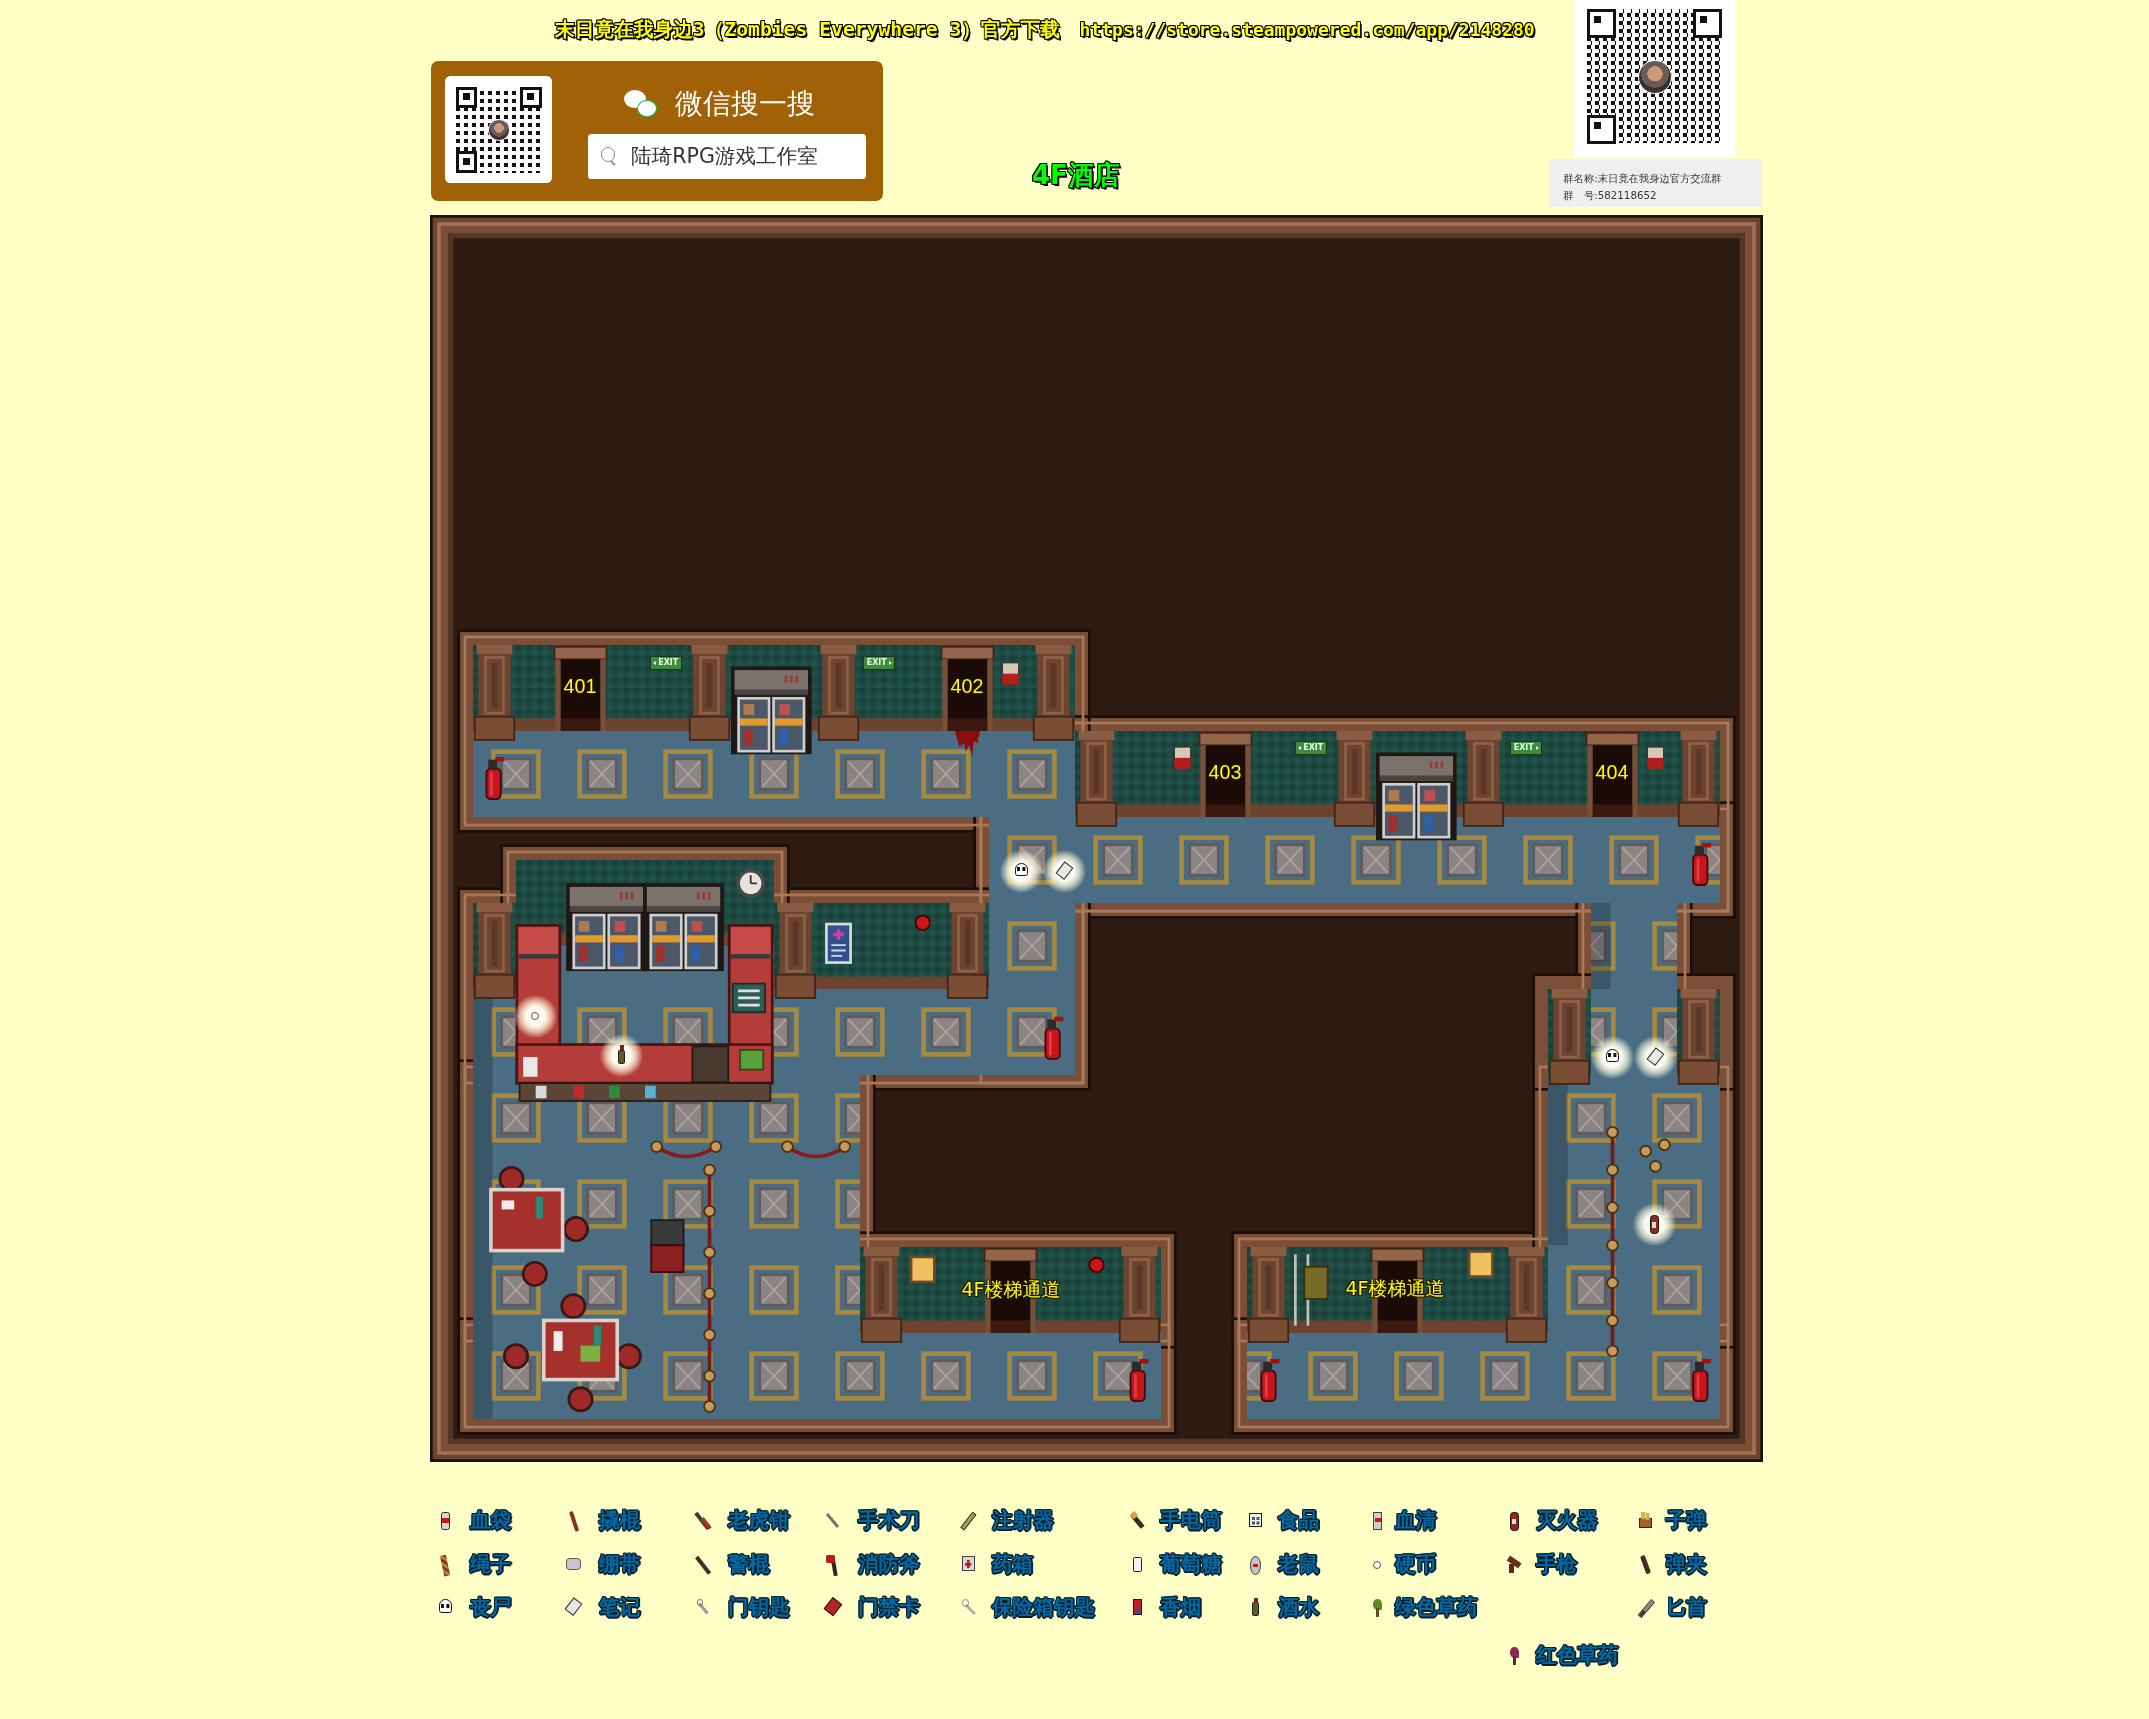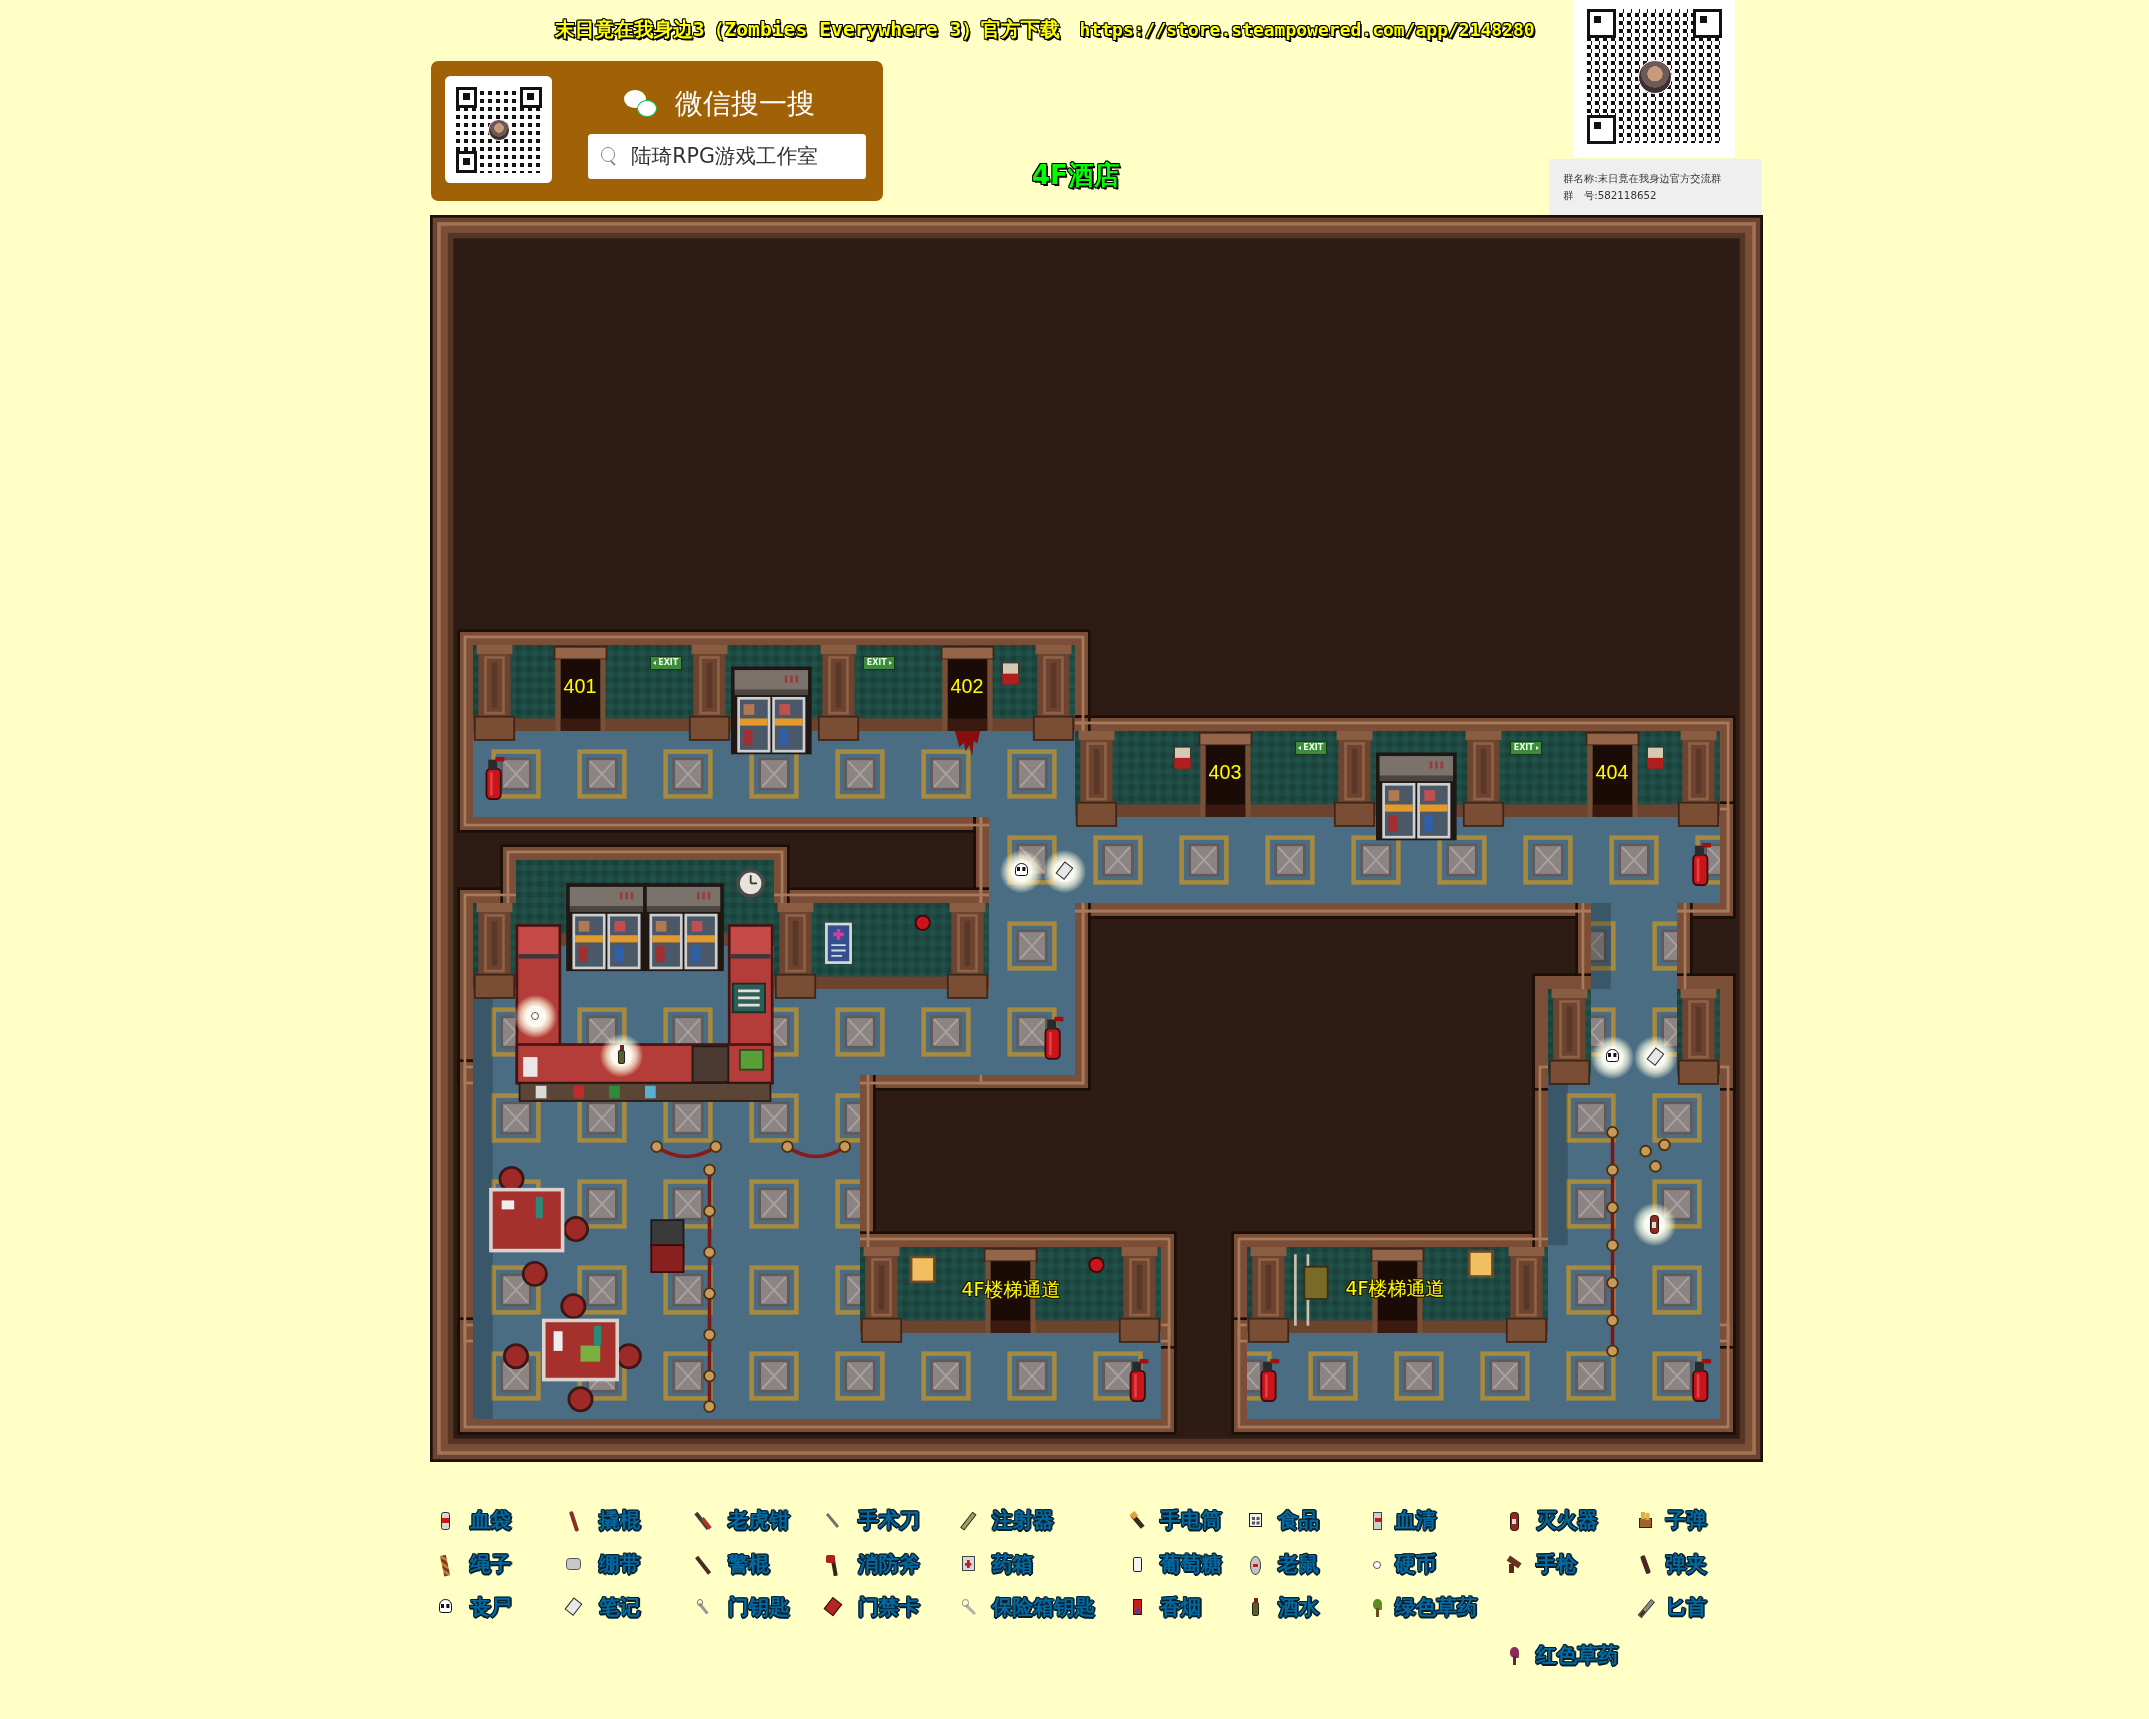--- a/index.html
+++ b/index.html
@@ -26,21 +26,21 @@
   .wx-logo::before{content:"";position:absolute;left:0;top:0;width:21.5px;height:18px;border-radius:50%;background:#fff;}
   .wx-logo::after{content:"";position:absolute;left:12.5px;top:9.9px;width:18px;height:15px;border-radius:50%;background:#fff;border:1.8px solid #07C160;}
   .wx-brand{left:244px;top:27px;font-size:28px;color:#fff;line-height:32px;font-family:"DejaVu Sans",sans-serif;}
   .wx-search{left:157px;top:73px;width:278px;height:45px;background:#fff;border-radius:3.6px;}
   .search-icon{left:12.5px;top:13.4px;width:12.5px;height:12.5px;border:1.8px solid #8a8a8a;border-radius:50%;}
   .search-icon::after{content:"";position:absolute;left:10.7px;top:11.6px;width:1.8px;height:6.3px;background:#8a8a8a;transform:rotate(-45deg);}
   .wx-search-text{left:43px;top:9.9px;font-size:20.6px;color:#333;line-height:25px;font-family:"DejaVu Sans",sans-serif;}
 
   
   .grp-qr{left:1574px;top:0;width:161px;height:157px;background:#fff;}
-  .grp-card{left:1549px;top:159px;width:213px;height:56px;background:#EFEFEF;}
+  .grp-card{left:1549px;top:159px;width:213px;height:48px;background:#EFEFEF;}
   .grp-line{left:14.3px;font-size:10.3px;color:#333;line-height:12.5px;white-space:nowrap;font-family:"DejaVu Sans",sans-serif;}
 
   
   .map{left:430px;top:215px;width:1333px;height:1247px;}
   .map svg{position:absolute;left:0;top:0;}
   .room-label{position:absolute;transform:translate(-50%,-50%);color:#FFFF00;font-size:19.7px;line-height:21.5px;white-space:nowrap;
      text-shadow:-0.9px -0.9px 0 #201000,0.9px -0.9px 0 #201000,-0.9px 0.9px 0 #201000,0.9px 0.9px 0 #201000;}
   .stair-label{font-size:19px;font-family:"DejaVu Sans",sans-serif;}
   .exit-sign{position:absolute;width:32px;height:14.3px;background:#3d8b3d;border:0.9px solid #153a15;box-sizing:border-box;
      color:#eaffea;font:bold 8px "DejaVu Sans",sans-serif;line-height:12.5px;text-align:center;}

